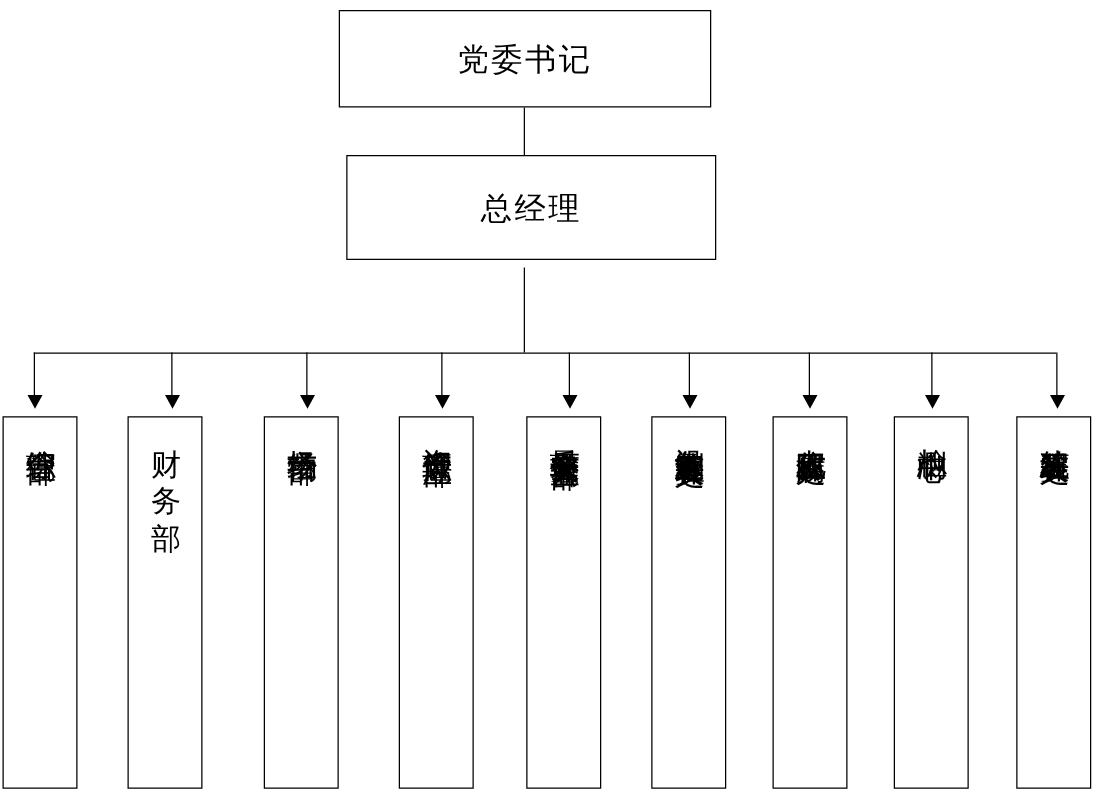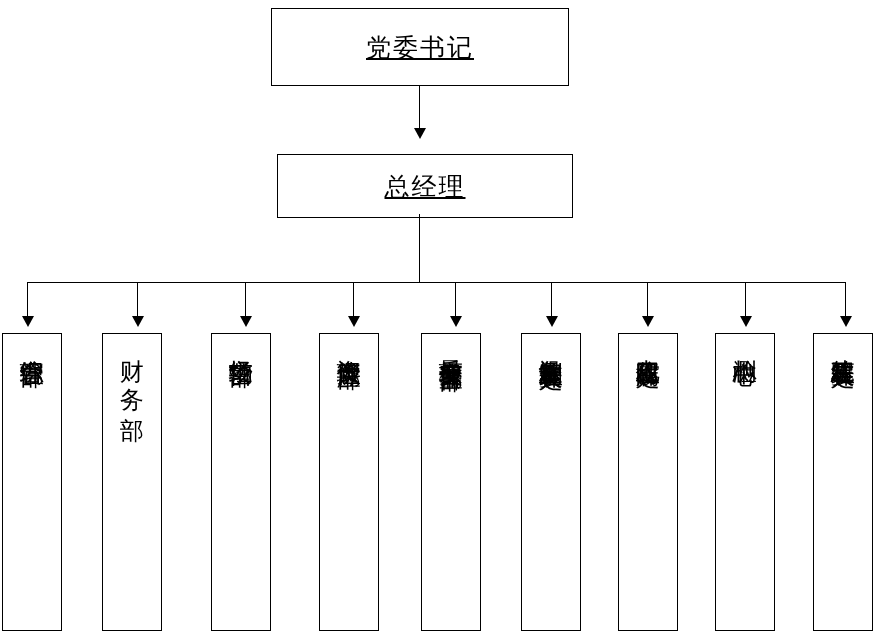--- a/index.html
+++ b/index.html
@@ -25,33 +25,32 @@
     border: 1px solid #000000;
     background: #ffffff;
     display: flex;
     align-items: center;
     justify-content: center;
     color: #000000;
   }
   .node-top {
     font-size: 25px;
     letter-spacing: 2px;
-    text-decoration: underline;
   }
   #box-party {
     left: 271px;
     top: 8px;
     width: 298px;
     height: 78px;
   }
   #box-gm {
     left: 277px;
-    top: 154px;
+    top: 124px;
     width: 296px;
-    height: 64px;
+    height: 84px;
   }
 
   
   .dept-box {
     position: absolute;
     box-sizing: border-box;
     border: 1px solid #000000;
     background: #ffffff;
     top: 333px;
     height: 298px;

